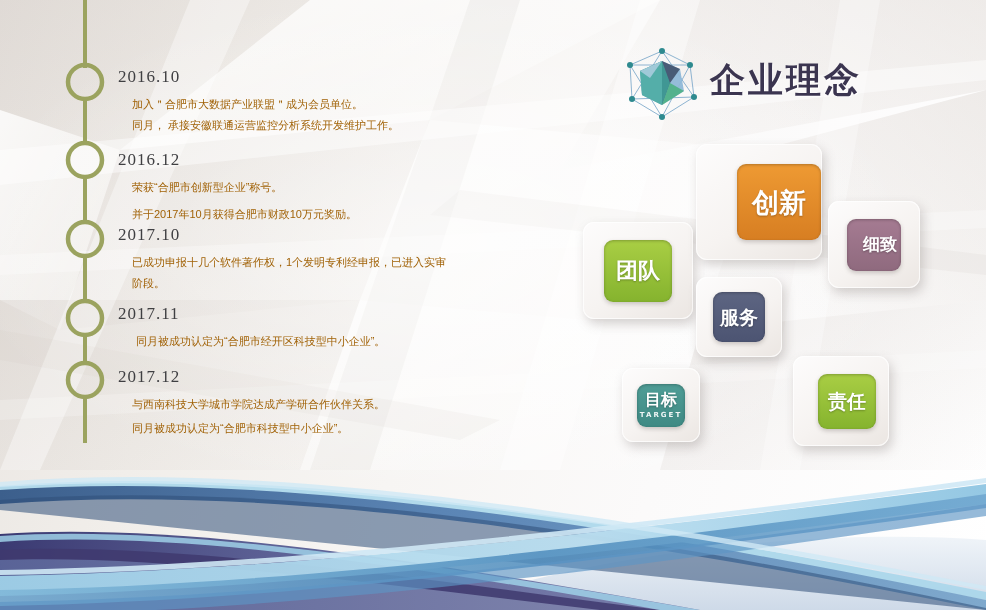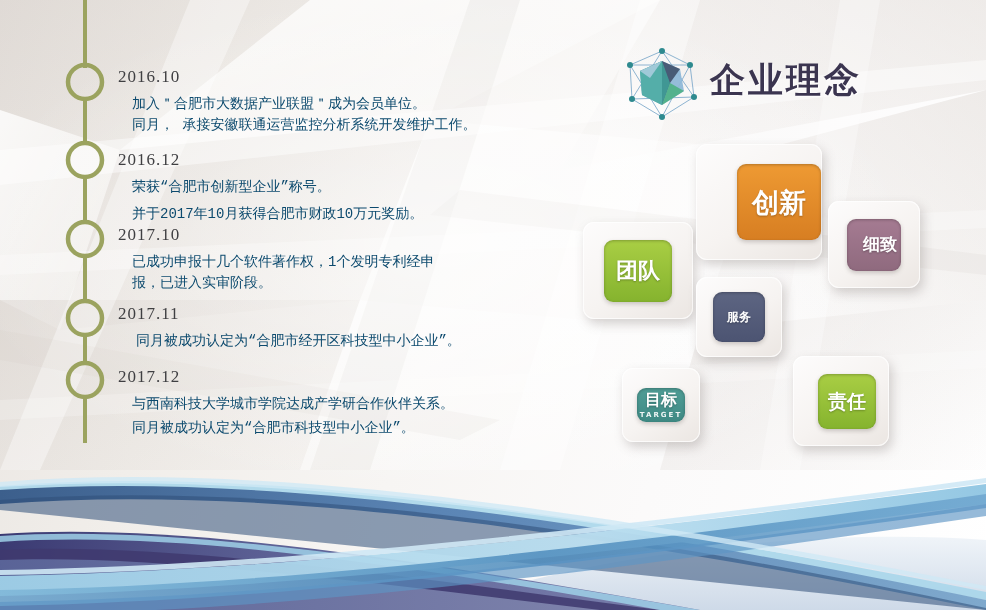--- a/index.html
+++ b/index.html
@@ -33,25 +33,24 @@
   .tl-entry { position: absolute; left: 118px; }
   .tl-year {
     font-family: "Liberation Serif", "DejaVu Serif", serif;
     font-size: 17px;
     letter-spacing: 1px;
     color: #3f3f42;
     line-height: 1;
     margin-bottom: 9px;
   }
   .tl-line {
-    font-size: 14px;
-    color: #0c4a6e;
+    font-size: 11px;
+    color: #a16207;
     line-height: 21px;
     white-space: nowrap;
-    font-family: Liberation Mono, monospace;
   }
   .tl-body { padding-left: 14px; }
   .tl-body.wrap .tl-line { white-space: normal; width: 318px; }
 
   
   .header { position: absolute; left: 622px; top: 45px; width: 320px; height: 80px; }
   .logo { position: absolute; left: 0; top: 0; width: 80px; height: 80px; }
   .title {
     position: absolute; left: 88px; top: 12px;
     font-size: 35px;
@@ -236,28 +235,28 @@
   </div>
 
   <div class="card" style="left:828px; top:201px; width:92px; height:87px;">
     <div class="chip" style="width:54px; height:52px; font-size:17px;
          background:linear-gradient(180deg,#a57b92 0%,#8f6a7e 100%);padding-left:12px;">
       <span>细致</span>
     </div>
   </div>
 
   <div class="card" style="left:696px; top:277px; width:86px; height:80px;">
-    <div class="chip" style="width:52px; height:50px; font-size:12px;
+    <div class="chip" style="width:52px; height:50px; font-size:19px;
          background:linear-gradient(180deg,#5d6582 0%,#4c5472 100%);">
       <span>服务</span>
     </div>
   </div>
 
   <div class="card" style="left:622px; top:368px; width:78px; height:74px;">
-    <div class="chip" style="width:48px; height:34px; font-size:16px;
+    <div class="chip" style="width:48px; height:43px; font-size:16px;
          background:linear-gradient(180deg,#4f9d96 0%,#3f8a84 100%);">
       <span>目标</span>
       <span class="sub">TARGET</span>
     </div>
   </div>
 
   <div class="card" style="left:793px; top:356px; width:96px; height:90px;padding-left:12px;">
     <div class="chip" style="width:58px; height:55px; font-size:19px;
          background:linear-gradient(180deg,#a9ce44 0%,#85b32e 100%);">
       <span>责任</span>

